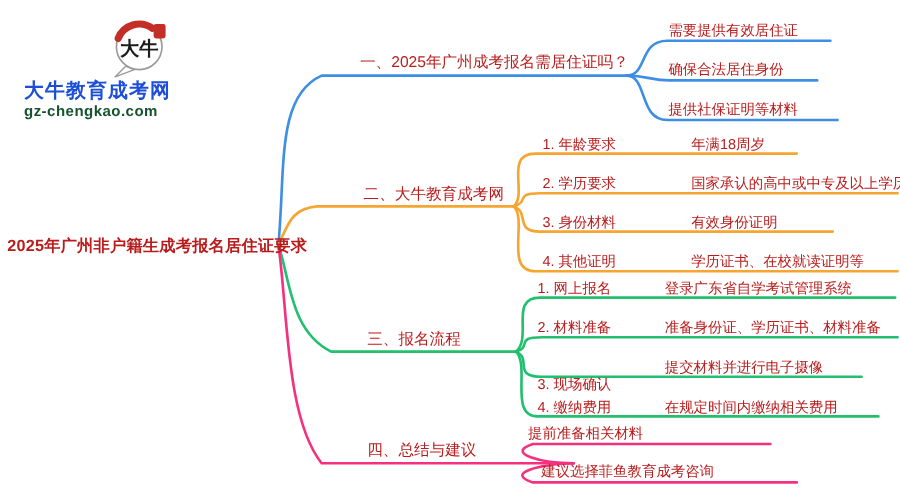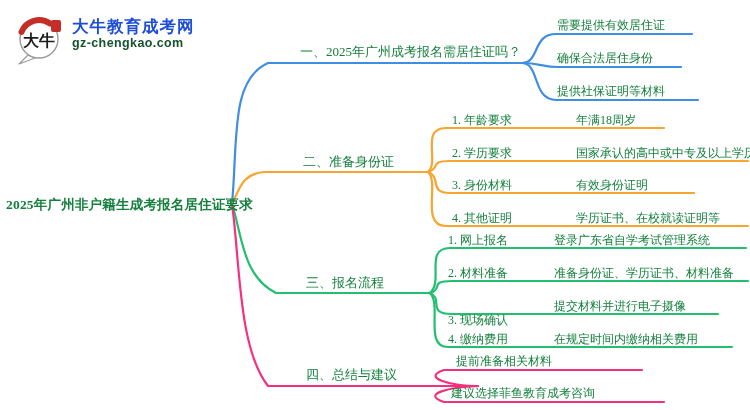--- a/index.html
+++ b/index.html
@@ -7,26 +7,26 @@
     position:relative;width:750px;height:410px;background:#ffffff;
     overflow:hidden;font-family:"Liberation Sans","DejaVu Sans",sans-serif;
   }
   svg.lines{position:absolute;left:0;top:0;width:750px;height:410px;}
   svg.lines path{fill:none;stroke-width:2.2;stroke-linecap:round;}
   .st-blue{stroke:#3E8EE3;}
   .st-orange{stroke:#F5A530;}
   .st-green{stroke:#22BF6E;}
   .st-pink{stroke:#F5317F;}
   .node{
-    position:absolute;white-space:nowrap;color:#15803d;
-    font-size:13px;line-height:17px;font-weight:500;font-family:Liberation Serif, serif;
+    position:absolute;white-space:nowrap;color:#b91c1c;
+    font-size:13px;line-height:17px;font-weight:500;
   }
   .center-topic{font-size:13.5px;font-weight:600;letter-spacing:0.2px;}
   .leaf{font-size:12px;line-height:16px;font-weight:500;}
-  .logo{position:absolute;left:14px;top:16px;display:flex;align-items:flex-start;}
+  .logo{position:absolute;left:14px;top:16px;display:flex;align-items:flex-end;flex-direction:column;}
   .logo-bubble{width:52px;height:50px;flex:0 0 auto;}
   .logo-textcol{margin-left:6px;}
   .logo-name{color:#1d4ed8;font-size:16.5px;font-weight:bold;letter-spacing:1px;line-height:20px;}
   .logo-url{color:#14532d;font-size:12.5px;font-weight:bold;letter-spacing:0.4px;line-height:15px;}
 </style>
 </head>
 <body>
 
 <div class="stage">
 
@@ -68,37 +68,37 @@
     </div>
   </div>
 
   <div class="node center-topic" style="left:6px;top:196px;">2025年广州非户籍生成考报名居住证要求</div>
 
   <div class="node" style="left:300px;top:43px;">一、2025年广州成考报名需居住证吗？</div>
   <div class="node leaf" style="left:557px;top:17px;">需要提供有效居住证</div>
   <div class="node leaf" style="left:557px;top:50px;">确保合法居住身份</div>
   <div class="node leaf" style="left:557px;top:83px;">提供社保证明等材料</div>
 
-  <div class="node" style="left:303px;top:153px;">二、准备身份证</div>
+  <div class="node" style="left:303px;top:153px;">二、大牛教育成考网</div>
   <div class="node leaf" style="left:452px;top:112px;">1. 年龄要求</div>
   <div class="node leaf" style="left:576px;top:112px;">年满18周岁</div>
   <div class="node leaf" style="left:452px;top:145px;">2. 学历要求</div>
   <div class="node leaf" style="left:576px;top:145px;">国家承认的高中或中专及以上学历</div>
   <div class="node leaf" style="left:452px;top:177px;">3. 身份材料</div>
   <div class="node leaf" style="left:576px;top:177px;">有效身份证明</div>
   <div class="node leaf" style="left:452px;top:210px;">4. 其他证明</div>
   <div class="node leaf" style="left:576px;top:210px;">学历证书、在校就读证明等</div>
 
   <div class="node" style="left:306px;top:274px;">三、报名流程</div>
   <div class="node leaf" style="left:448px;top:232px;">1. 网上报名</div>
   <div class="node leaf" style="left:554px;top:232px;">登录广东省自学考试管理系统</div>
   <div class="node leaf" style="left:448px;top:265px;">2. 材料准备</div>
   <div class="node leaf" style="left:554px;top:265px;">准备身份证、学历证书、材料准备</div>
   <div class="node leaf" style="left:448px;top:312px;">3. 现场确认</div>
   <div class="node leaf" style="left:554px;top:298px;">提交材料并进行电子摄像</div>
   <div class="node leaf" style="left:448px;top:331px;">4. 缴纳费用</div>
   <div class="node leaf" style="left:554px;top:331px;">在规定时间内缴纳相关费用</div>
 
   <div class="node" style="left:306px;top:366px;">四、总结与建议</div>
-  <div class="node leaf" style="left:456px;top:353px;">提前准备相关材料</div>
+  <div class="node leaf" style="left:440px;top:353px;">提前准备相关材料</div>
   <div class="node leaf" style="left:451px;top:385px;">建议选择菲鱼教育成考咨询</div>
 
 </div>
 
 </body></html>

